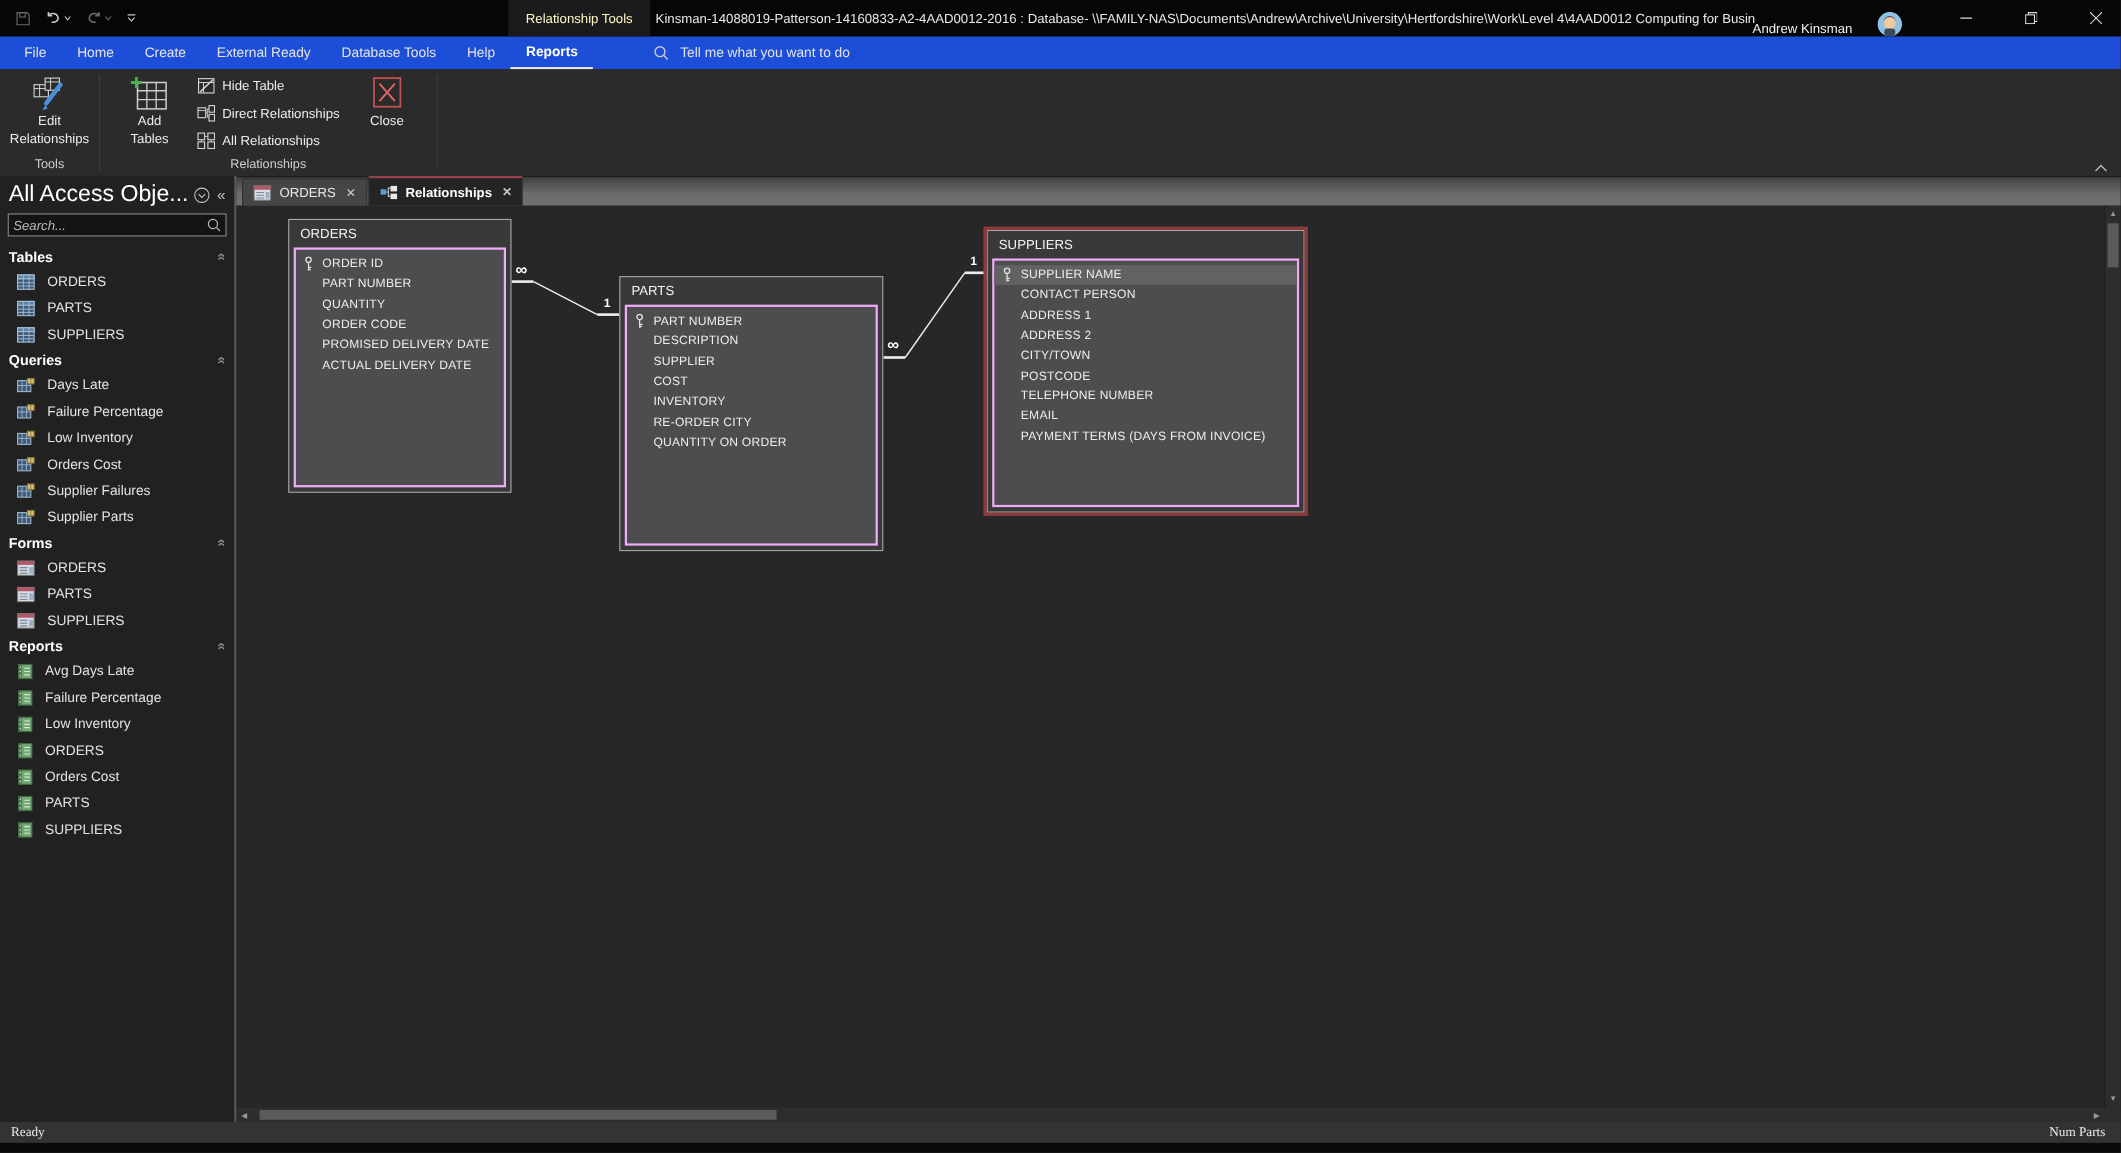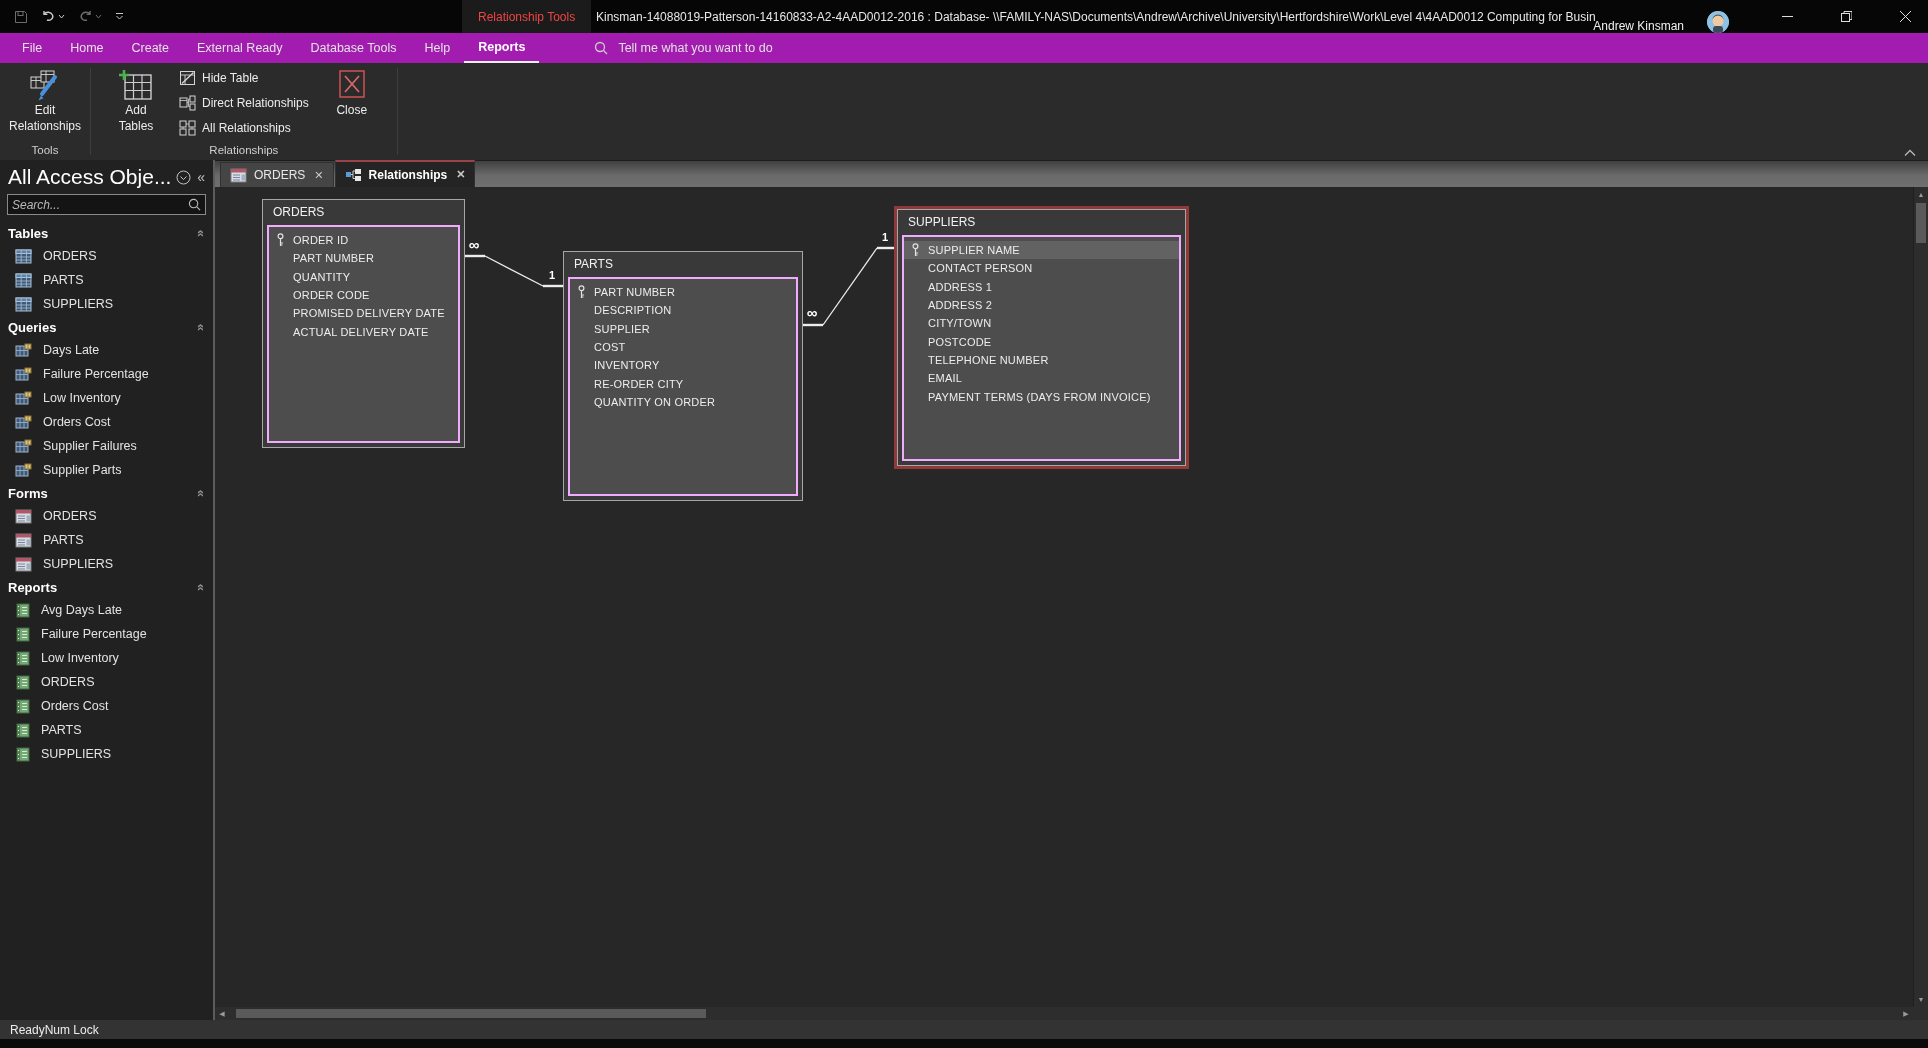--- a/index.html
+++ b/index.html
@@ -5,31 +5,31 @@
   * { margin:0; padding:0; box-sizing:border-box; }
   html,body { width:1928px; height:1048px; overflow:hidden; background:#262626;
               font-family:"Liberation Sans", sans-serif; }
 
   
   .titlebar { position:relative; height:33px; background:#060606; color:#e6e6e6; font-size:12px; }
   .qat { position:absolute; left:14px; top:0; height:33px; display:flex; align-items:center; gap:13px; }
   .qat .icon { display:flex; align-items:center; gap:2px; color:#c9c9c9; }
   .qat .dim { color:#6d6d6d; }
   .ctx-tab { position:absolute; left:462px; top:0; height:33px; display:flex; align-items:center;
-             padding:0 16px; background:#1b1b1b; color:#ef4444; }
+             padding:0 16px; background:#1b1b1b; color:#fef9c3; }
   .doc-title { position:absolute; left:596px; top:0; height:33px; display:flex; align-items:center;
                max-width:1000px; white-space:nowrap; overflow:hidden; color:#e8e8e8; }
   .tb-right { position:absolute; right:0; top:0; height:33px; display:flex; align-items:flex-end;gap:13px; }
   .user-name { margin-right:10px; color:#f0f0f0; }
   .avatar { width:22px; height:22px; border-radius:50%; background:#7db6dc; overflow:hidden;
             margin-right:22px; display:flex; align-items:center; justify-content:center; }
   .winbtn { width:46px; height:33px; display:flex; align-items:center; justify-content:center; color:#dcdcdc; }
 
   
-  .ribbon-tabs { height:30px; background:#a21caf; display:flex; align-items:stretch; padding-left:8px; }
+  .ribbon-tabs { height:30px; background:#1d4ed8; display:flex; align-items:stretch; padding-left:8px; }
   .rtab { padding:0 14px; font-size:12.5px; color:#e4e4e4; display:flex; align-items:center; }
   .rtab.active { color:#ffffff; font-weight:bold; border-bottom:2px solid #eeeeee; }
   .ribbon-search { display:flex; align-items:center; gap:10px; margin-left:55px; color:#e2e2e2; font-size:12.5px; }
 
   
   .ribbon-body { position:relative; height:97px; background:#2b2b2b; display:flex; align-items:stretch; }
   .rgroup { display:flex; flex-direction:column; padding:3px 6px 0 6px; }
   .rgroup-content { flex:1; display:flex; align-items:flex-start; }
   .rgroup-label { height:19px; text-align:center; font-size:11.5px; color:#cfcfcf; padding-top:3px; }
   .rsep { width:1px; background:#3e3e3e; margin:5px 0; }
@@ -91,21 +91,21 @@
   .vscroll .arr.bottom { position:absolute; bottom:0; left:0; right:0; }
   .hscroll { height:13px; background:#2d2d2d; display:flex; }
   .hscroll .arr { width:14px; display:flex; align-items:center; justify-content:center;
                   color:#9a9a9a; font-size:7px; }
   .hscroll .track { flex:1; position:relative; }
   .hscroll .thumb { position:absolute; left:7px; top:2px; bottom:2px; width:470px; background:#5a5a5a; }
   .hscroll .corner { width:15px; background:#2d2d2d; }
 
   
   .statusbar { height:19px; background:#333333; display:flex; align-items:center;
-               justify-content:flex-start; padding:0 14px 0 10px; color:#ececec; font-size:12px; }
+               justify-content:space-between; padding:0 14px 0 10px; color:#ececec; font-size:12px;font-family:Liberation Serif, serif; }
   .taskbar { height:9px; background:#0a0a0a; }
 
   svg { display:block; }
 </style>
 </head>
 <body>
 
 <div class="titlebar">
   <div class="qat">
     <span class="icon dim">
@@ -719,15 +719,15 @@
           <div class="thumb"></div>
         </div>
       <div class="arr">▶</div>
       <div class="corner"></div>
     </div>
   </div>
 </div>
 
 <div class="statusbar">
   <span>Ready</span>
-  <span>Num Lock</span>
+  <span>Num Parts</span>
 </div>
 <div class="taskbar"></div>
 
 </body></html>

